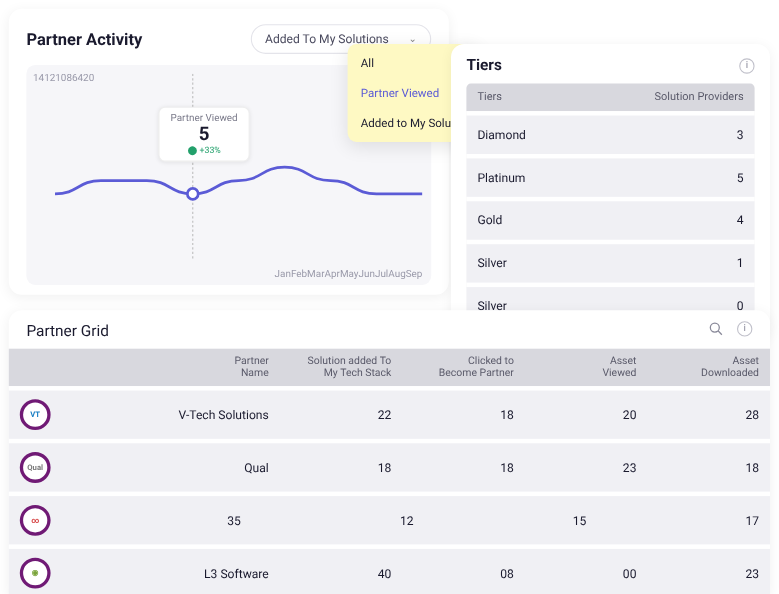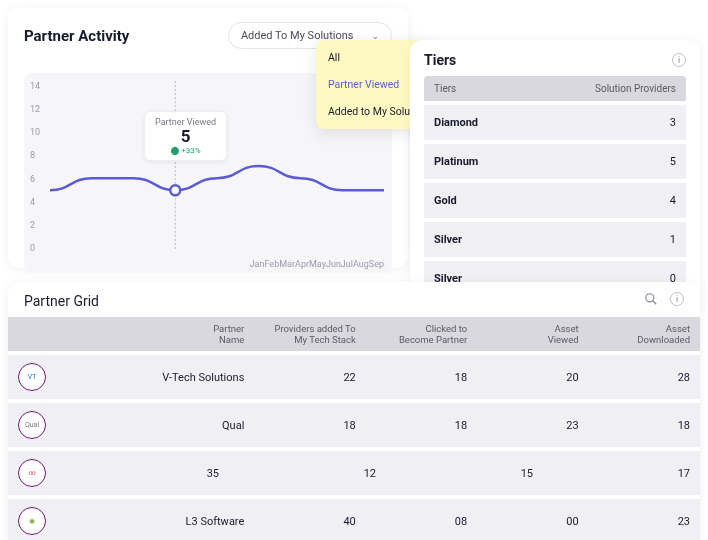--- a/index.html
+++ b/index.html
@@ -1,51 +1,51 @@
 <!DOCTYPE html>
 <html><head>
 <meta charset="utf-8">
 <style>
 *{box-sizing:border-box;margin:0;padding:0;font-family:-apple-system,BlinkMacSystemFont,"Segoe UI",Roboto,sans-serif}
 body{background:#fff;width:708px;height:540px;position:relative;font-size:12px;color:#1a1a2e}
 .card{background:#fff;border-radius:12px;box-shadow:0 2px 12px rgba(0,0,0,0.06)}
 .chart-card{position:absolute;left:8px;top:8px;width:400px;height:260px;padding:14px 16px}
-.chart-header{display:flex;justify-content:space-between;align-items:center;margin-bottom:24px}
+.chart-header{display:flex;justify-content:space-between;align-items:center;margin-bottom:10px}
 .chart-title{font-size:15px;font-weight:700;color:#1a1a2e}
 .filter-btn{display:flex;align-items:center;gap:18px;border:1px solid #e4e4ea;border-radius:18px;padding:6px 12px;font-size:11px;color:#4a4a5e;cursor:pointer;background:#fff}
 .chart-body{position:relative;height:200px;background:#f6f6f9;border-radius:8px;padding:8px 10px 4px 22px}
-.y-axis{position:absolute;left:6px;top:8px;bottom:20px;display:flex;flex-direction:column;justify-content:space-between;font-size:9px;color:#9a9aaa}
+.y-axis{position:absolute;left:6px;top:8px;bottom:20px;display:flex;flex-direction:row;justify-content:space-between;font-size:9px;color:#9a9aaa}
 .plot{position:absolute;left:26px;right:8px;top:8px;bottom:22px}
 .x-axis{position:absolute;left:26px;right:8px;bottom:4px;display:flex;justify-content:flex-end;font-size:9px;color:#9a9aaa}
 .tooltip{position:absolute;left:120px;top:38px;background:#fff;border:1px solid #eee;border-radius:6px;padding:5px 10px;text-align:center;box-shadow:0 1px 4px rgba(0,0,0,0.08);font-size:9px;color:#7a7a8a}
 .tooltip .val{font-size:17px;font-weight:700;color:#1a1a2e;line-height:1.1}
 .tooltip .delta{color:#22a06b;font-size:8px}
 .dropdown{position:absolute;left:316px;top:40px;width:120px;background:#fef9c3;border-radius:8px;box-shadow:0 4px 16px rgba(0,0,0,0.1);padding:4px 0;overflow:hidden}
 .dropdown div{padding:7px 12px;font-size:10.5px;cursor:pointer;white-space:nowrap;overflow:hidden}
 .dropdown .sel{color:#5b5bd6}
 .tiers-card{position:absolute;left:410px;top:40px;width:290px;padding:12px 14px}
 .tiers-head{display:flex;justify-content:space-between;align-items:center;margin-bottom:8px}
 .tiers-head span:first-child{font-size:14px;font-weight:700}
 .info-icon{width:14px;height:14px;border:1px solid #c0c0ca;border-radius:50%;display:inline-flex;align-items:center;justify-content:center;font-size:9px;color:#8a8a9a}
 .tiers-th{display:flex;justify-content:space-between;background:#d8d8de;padding:7px 10px;font-size:10px;color:#5a5a6a;border-radius:4px 4px 0 0}
 .tiers-row{display:flex;justify-content:space-between;padding:11px 10px;font-size:11px;background:#f0f0f4;border-top:4px solid #fff}
-.tiers-row span:first-child{font-weight:700;color:#1a1a2e}
+.tiers-row span:first-child{font-weight:400;color:#1a1a2e}
 .grid-section{position:absolute;left:8px;top:282px;width:692px}
 .grid-head{display:flex;align-items:center;padding:10px 16px 8px}
 .grid-title{font-size:14px;font-weight:400;flex:1}
 .grid-icons{display:flex;gap:12px;color:#8a8a9a}
 .grid-table{width:100%}
 .grid-th{display:flex;background:#d8d8de;font-size:9.5px;color:#5a5a6a;padding:6px 10px;align-items:center}
 .grid-th>div,.grid-tr>div{text-align:right}
 .c-logo{width:44px;flex:none}
 .c-name{flex:1.8;text-align:right}
 .c-num{flex:1.1}
 .grid-tr{display:flex;align-items:center;background:#f0f0f4;border-top:4px solid #fff;padding:8px 10px;font-size:11px}
 .grid-tr .c-name{font-weight:400}
-.logo{width:28px;height:28px;border-radius:50%;background:#fff;border:1px solid #701a75;display:flex;align-items:center;justify-content:center;font-size:7px;font-weight:400}
+.logo{width:28px;height:28px;border-radius:50%;background:#fff;border:3px solid #701a75;display:flex;align-items:center;justify-content:center;font-size:7px;font-weight:700}
 line.ref{stroke:#bbb;stroke-dasharray:2,2}
 </style>
 </head>
 <body>
 
 <div class="card chart-card">
   <div class="chart-header">
     <div class="chart-title">Partner Activity</div>
     <div class="filter-btn">
       <span>Added To My Solutions</span>
@@ -139,21 +139,21 @@
               <line x1="21" y1="21" x2="15" y2="15"></line>
             </svg>
         </span>
         <span class="info-icon">i</span>
       </div>
     </div>
     <div class="grid-table">
       <div class="grid-th">
         <div class="c-logo"></div>
         <div class="c-name"><span>Partner</span><br><span>Name</span></div>
-        <div class="c-num"><span>Providers added To</span><br><span>My Tech Stack</span></div>
+        <div class="c-num"><span>Solution added To</span><br><span>My Tech Stack</span></div>
         <div class="c-num"><span>Clicked to</span><br><span>Become Partner</span></div>
         <div class="c-num"><span>Asset</span><br><span>Viewed</span></div>
         <div class="c-num"><span>Asset</span><br><span>Downloaded</span></div>
       </div>
       <div id="grid-body">
           <div class="grid-tr">
             <div class="c-logo">
               <div class="logo" style="color:#1a7fc4">VT</div>
             </div>
             <div class="c-name">V-Tech Solutions</div>

